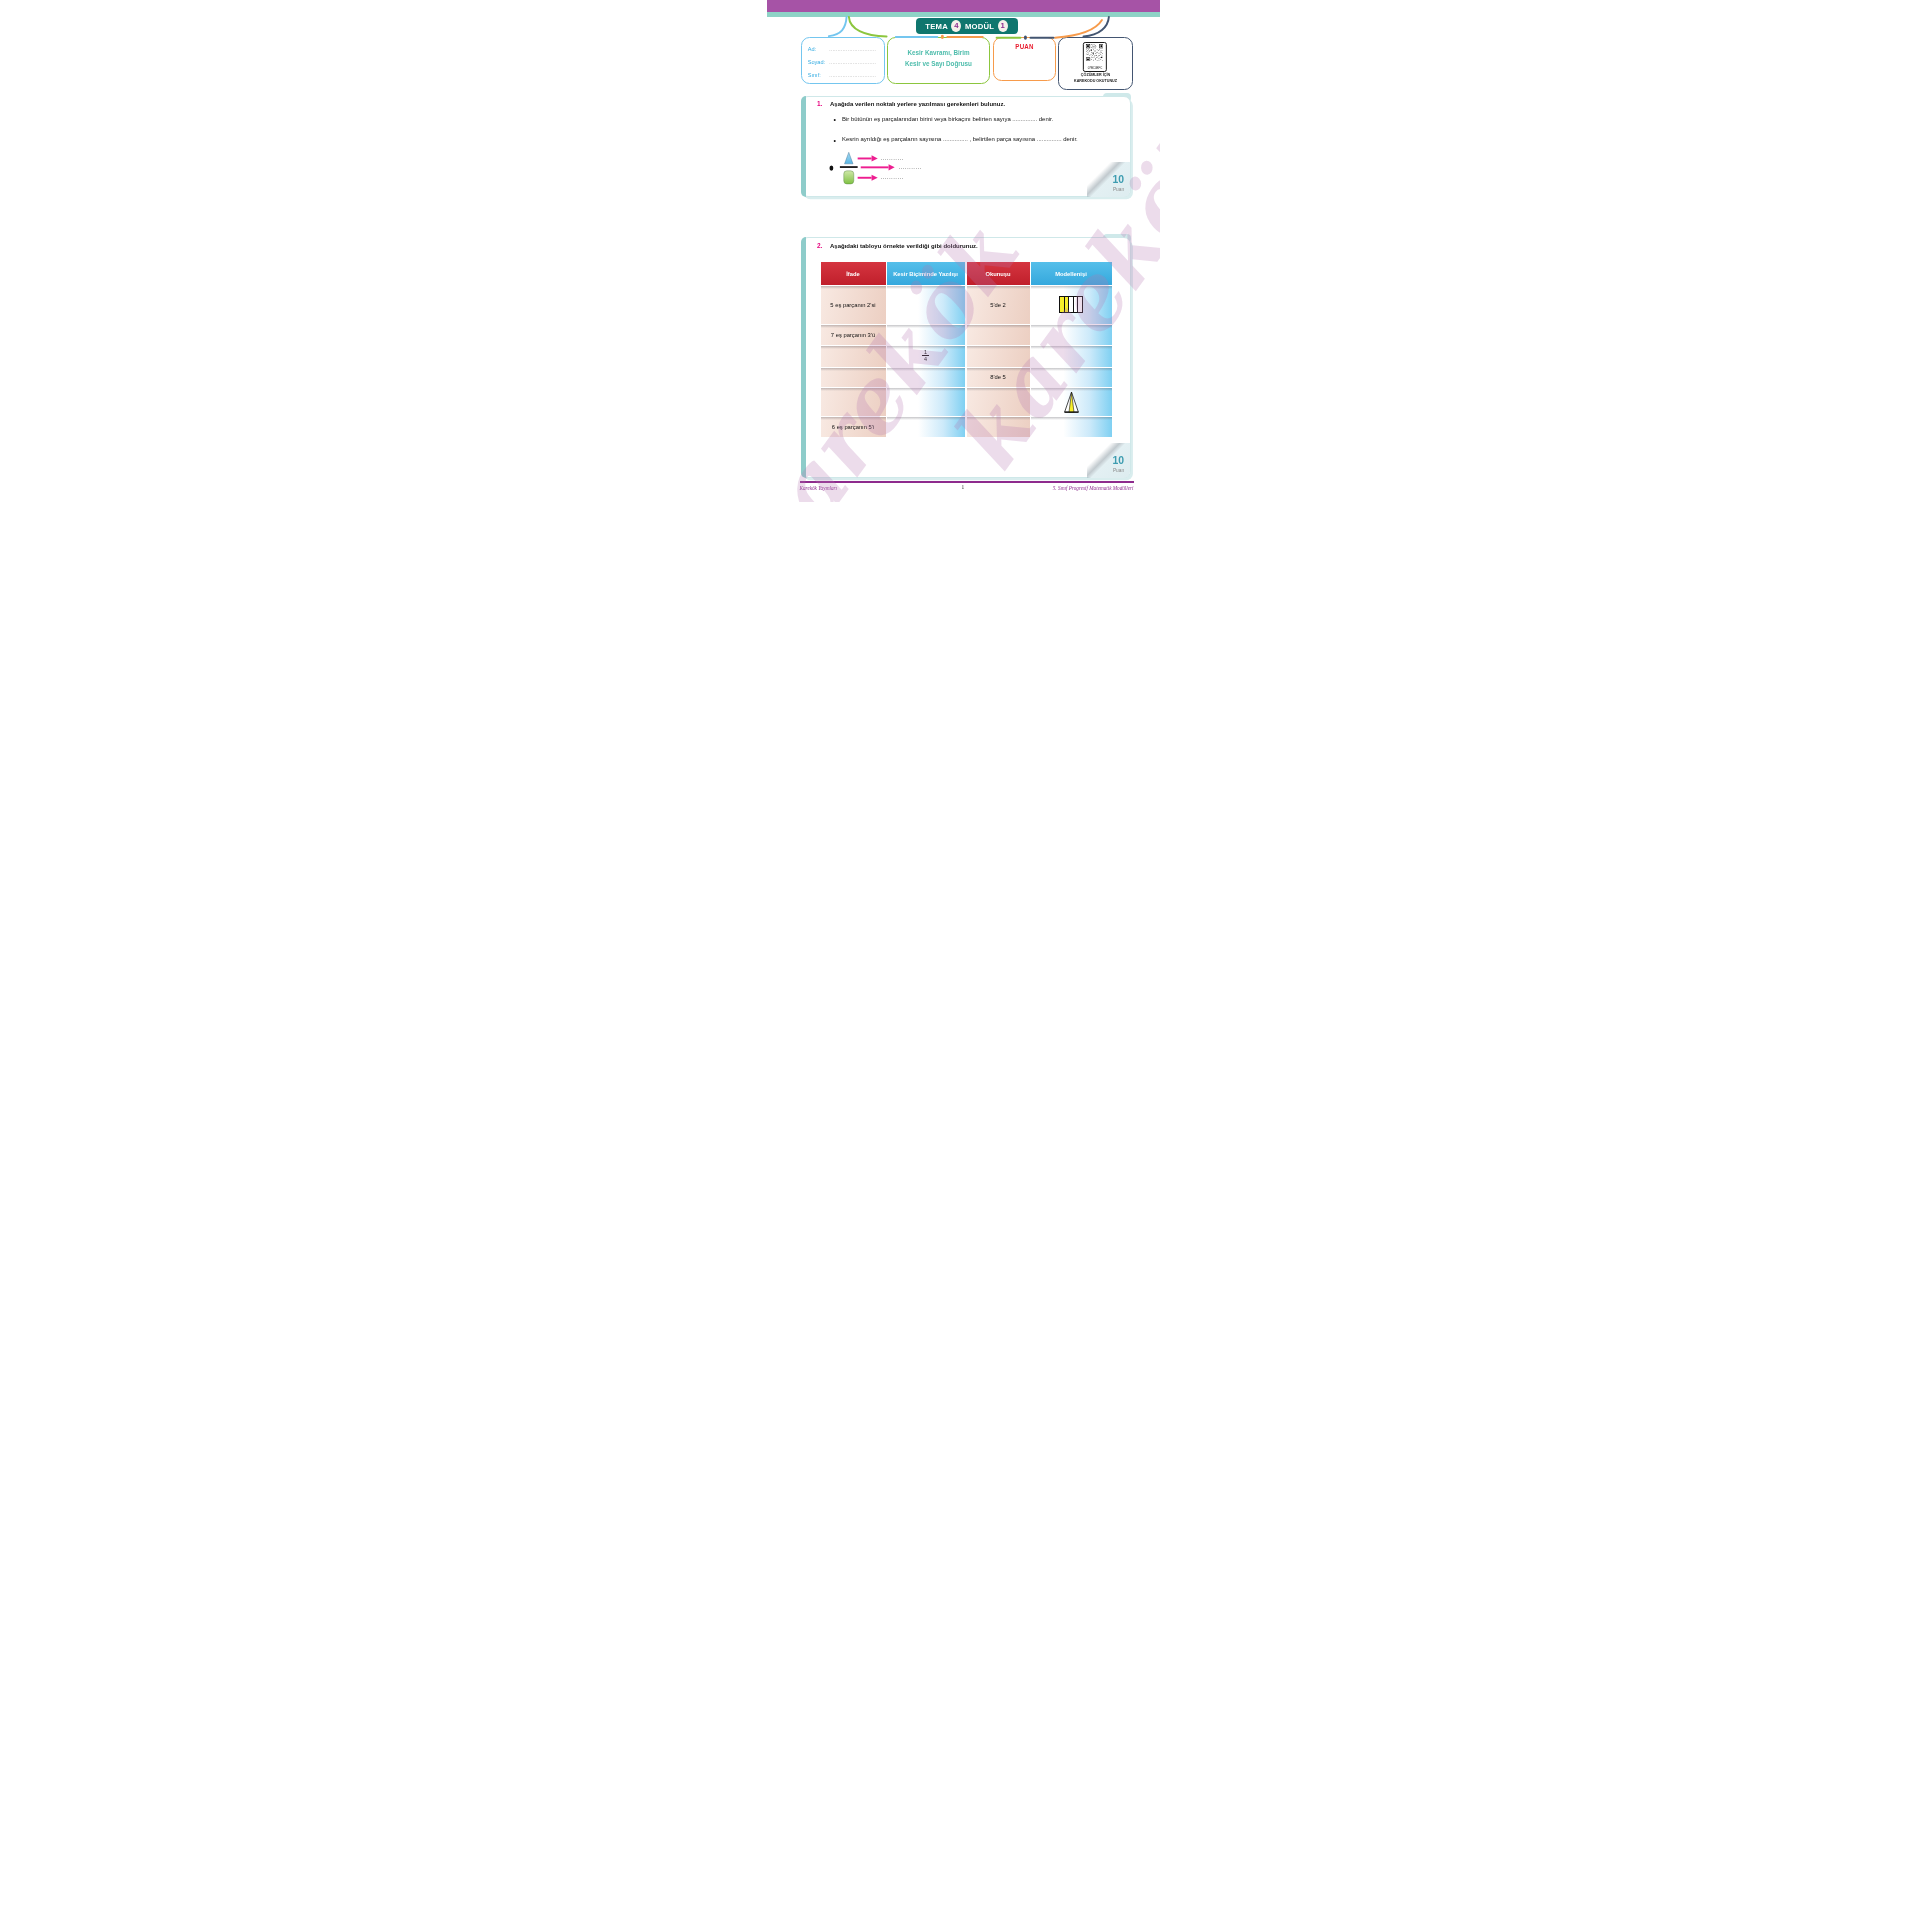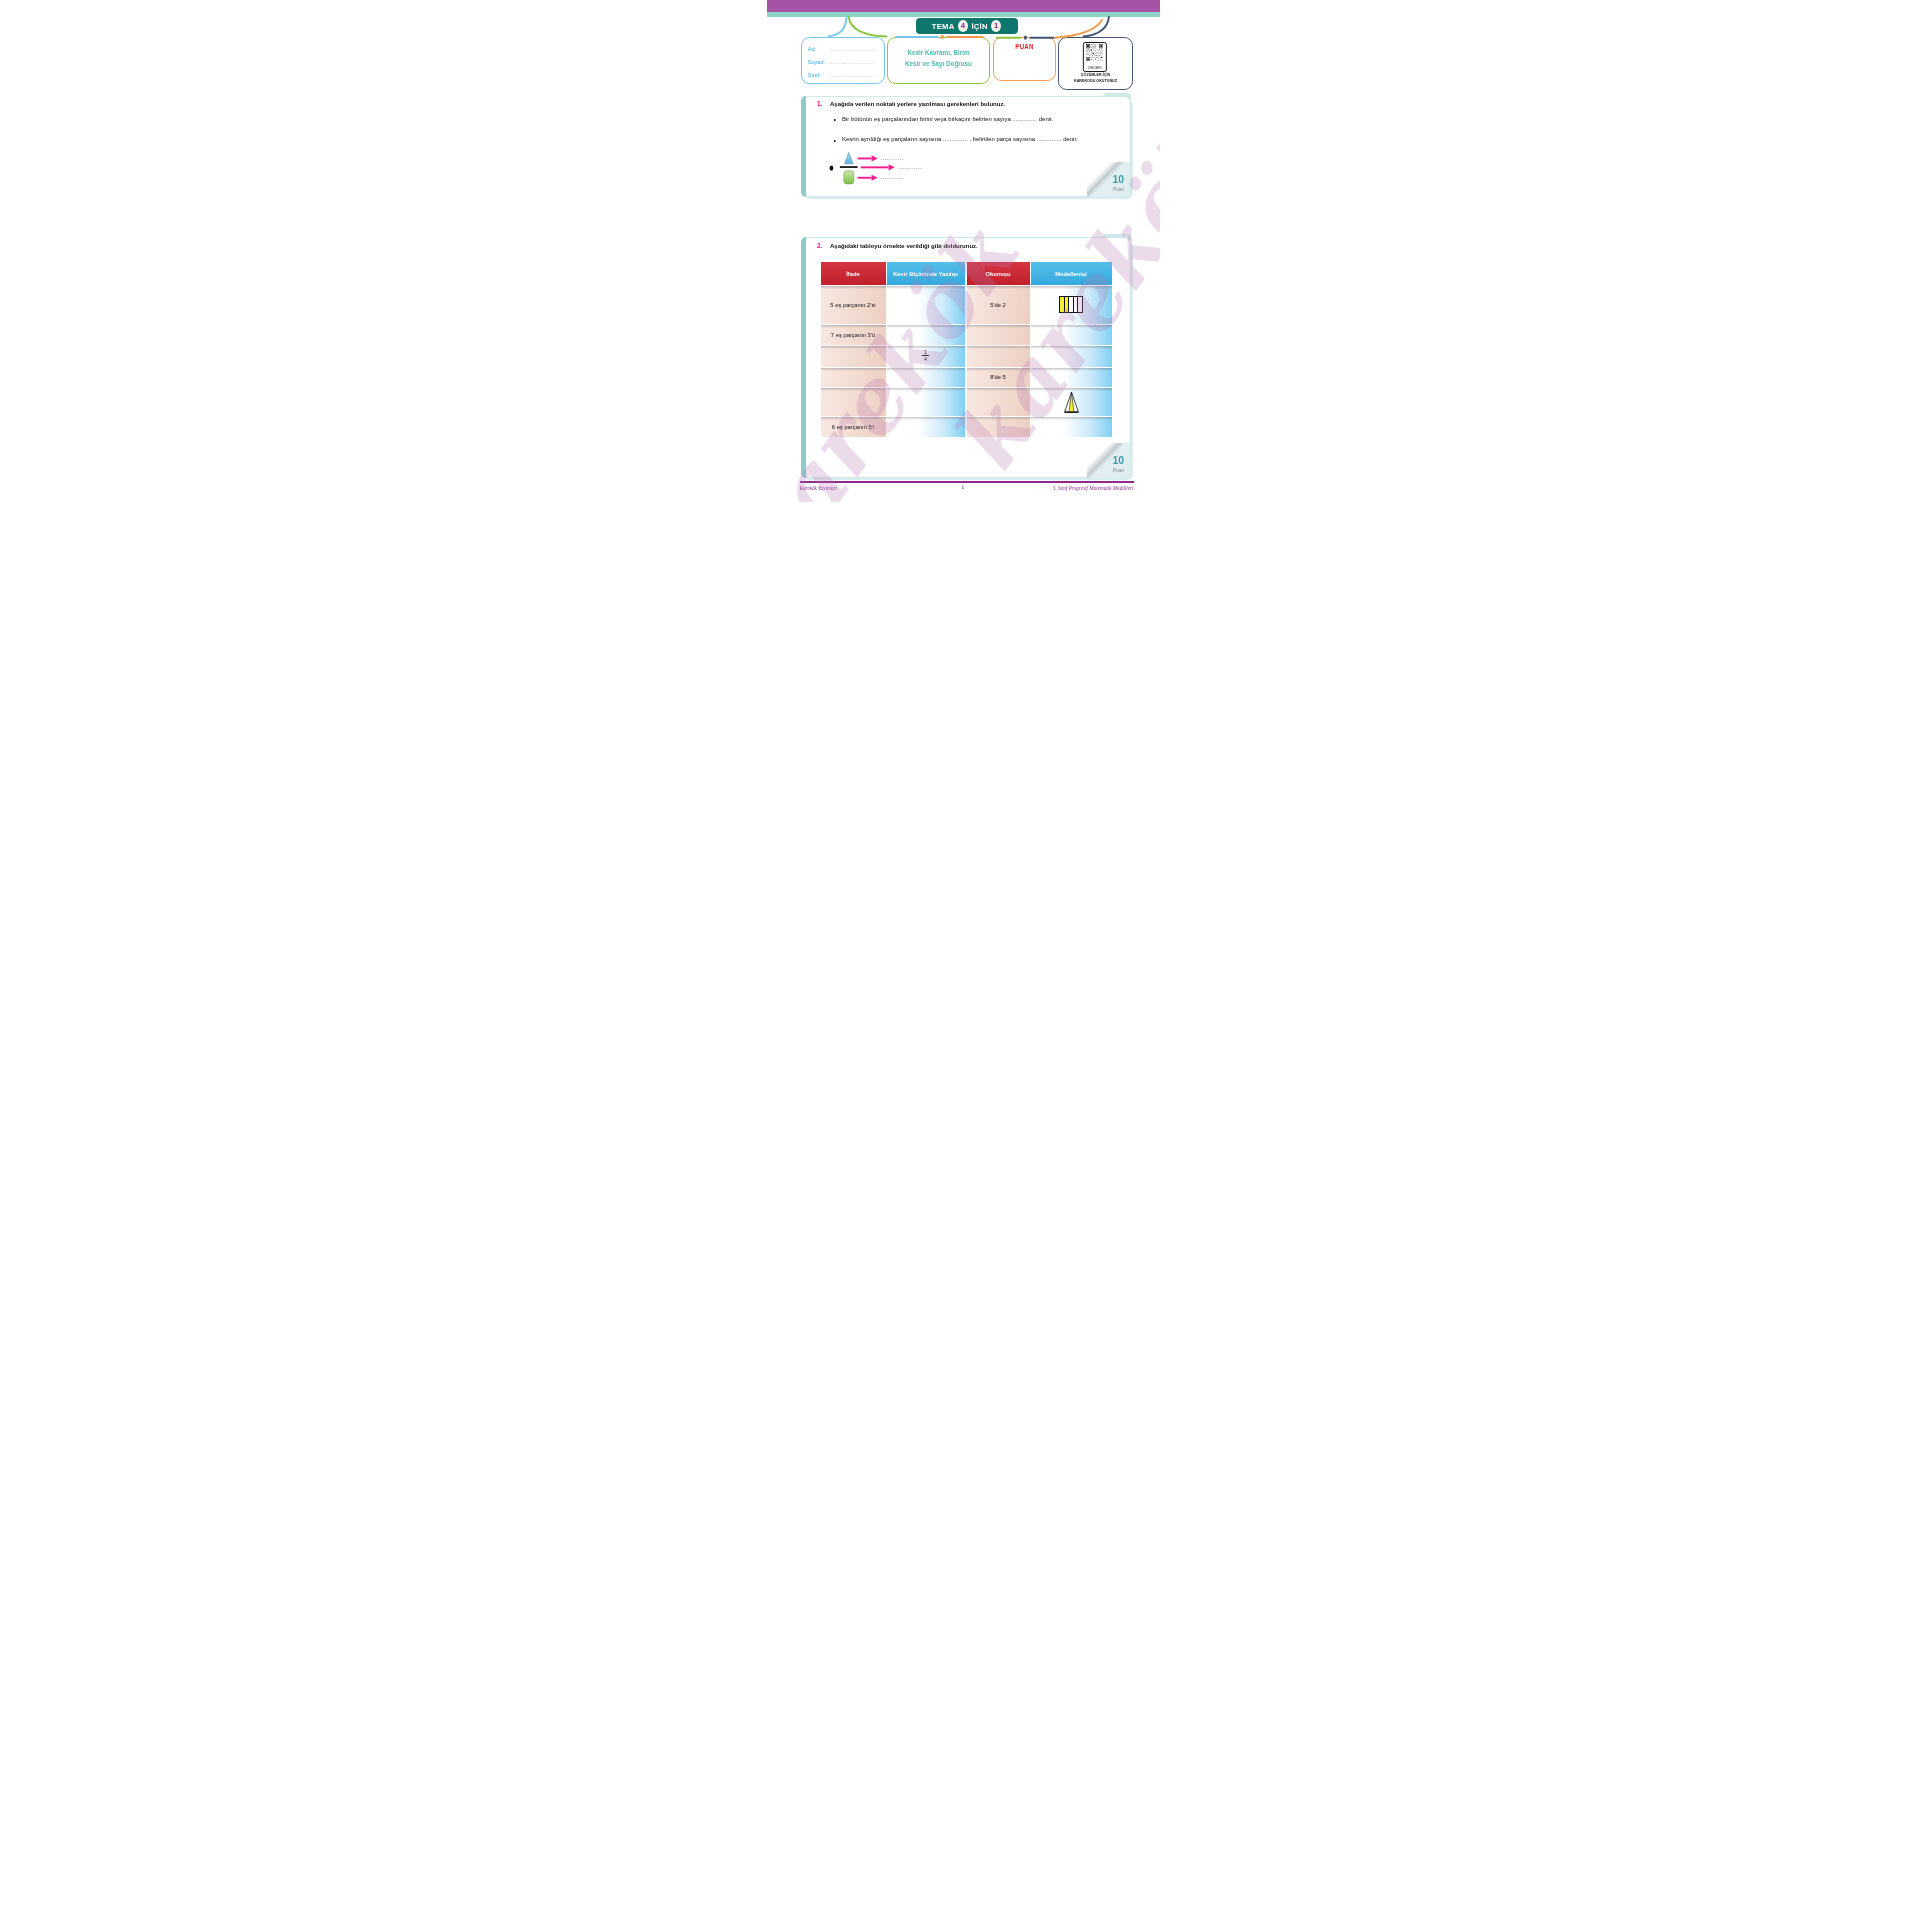--- a/index.html
+++ b/index.html
@@ -132,21 +132,21 @@
 <body>
 
 <div id="page">
 
   <div class="abs" id="bar-purple"></div>
   <div class="abs" id="bar-teal"></div>
 
   <div class="abs" id="tema-pill">
     <span class="pill-word">TEMA</span>
     <span class="pill-circle">4</span>
-    <span class="pill-word">İÇİN</span>
+    <span class="pill-word">MODÜL</span>
     <span class="pill-circle">1</span>
   </div>
 
   <svg class="abs" id="connectors" viewBox="0 0 1020 260" xmlns="http://www.w3.org/2000/svg">
     <path d="M 206,44 C 204,74 192,90 160,94" stroke="#74c6ef" stroke-width="5" fill="none" stroke-linecap="round"></path>
     <path d="M 212,44 C 214,76 252,94 310,95" stroke="#8cc63e" stroke-width="5" fill="none" stroke-linecap="round"></path>
     <path d="M 888,44 C 886,70 864,92 822,95" stroke="#435571" stroke-width="5" fill="none" stroke-linecap="round"></path>
     <path d="M 748,98 C 800,94 852,82 870,52" stroke="#f79b4b" stroke-width="5" fill="none" stroke-linecap="round"></path>
     <line x1="334" y1="96" x2="442" y2="96" stroke="#74c6ef" stroke-width="5" stroke-linecap="round"></line>
     <ellipse cx="455" cy="96" rx="4" ry="5.5" fill="#f79b4b"></ellipse>

